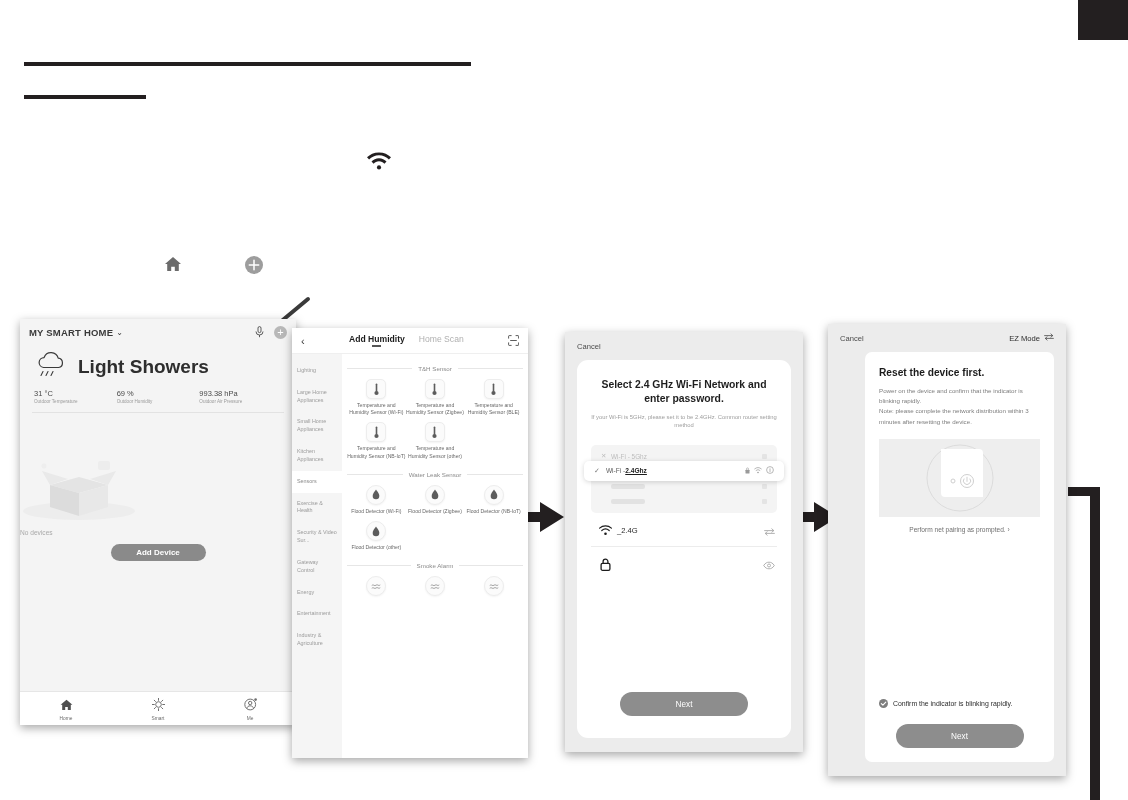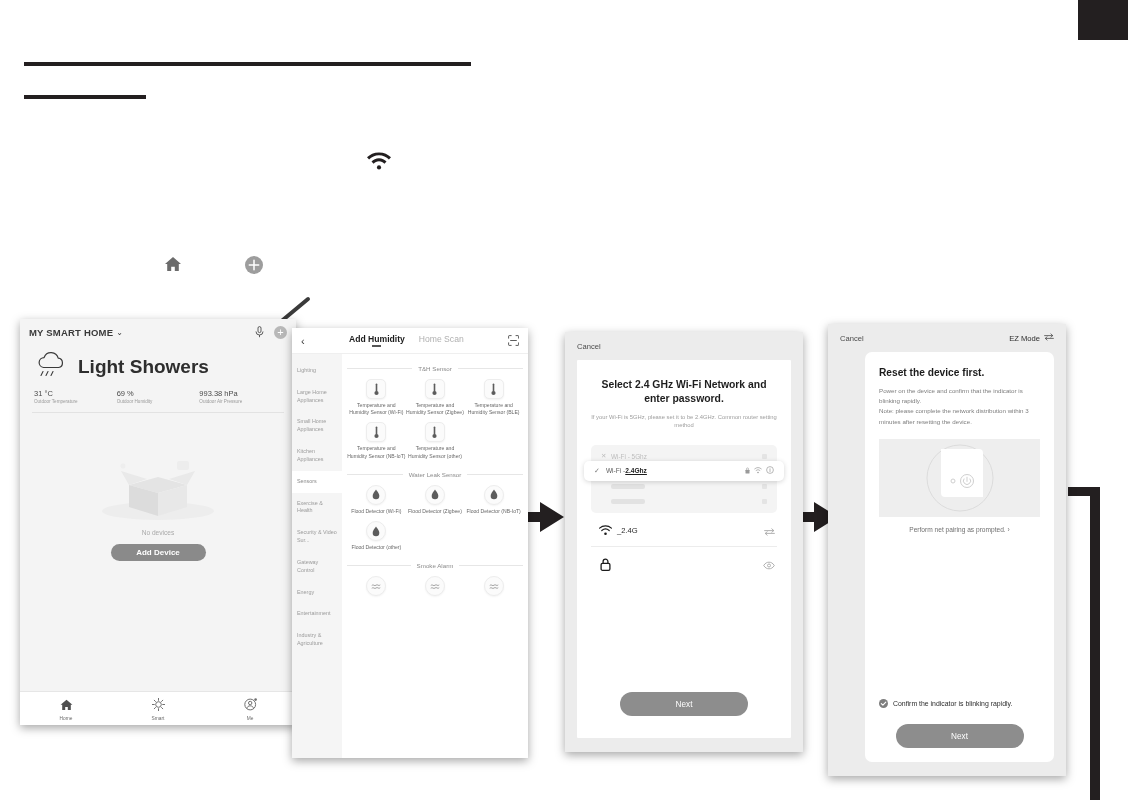--- a/index.html
+++ b/index.html
@@ -49,21 +49,21 @@
   .s1-metrics { display:flex; padding:6px 14px 8px 14px;justify-content:flex-end; }
   .s1-metric { flex:1; }
   .s1-metric .val { font-size:7.5px; color:#4a4a4a; }
   .s1-metric .lbl { font-size:4.6px; color:#9a9a9a; margin-top:1px; }
   .s1-divider { height:1px; background:#e2e2e2; margin:0 12px; }
   .s1-tabs { display:flex; align-items:flex-start; padding:7px 12px 0 12px; gap:11px; }
   .s1-tab { font-size:7.6px; color:#9b9b9b; white-space:nowrap; }
   .s1-tab.active { color:#2e2e2e; font-weight:700; }
   .s1-tab-underline { width:8px;height:1.6px;background:#555;margin:3px auto 0 auto; }
   .s1-dots { margin-left:auto; color:#8d8d8d; font-size:9px; letter-spacing:1px; }
-  .s1-empty { position:absolute; left:0; right:0; top:140px; text-align:center; }
+  .s1-empty { position:absolute; left:0; right:0; top:140px; text-align:left; }
   .s1-empty-label { font-size:6.6px; color:#a9a9a9; margin-top:4px; }
   .s1-add-btn {
     margin:8px auto 0 auto; width:95px; height:17px; border-radius:10px;
     background:#8a8a8a; color:#fff; font-size:8px; font-weight:700;
     display:flex; align-items:center; justify-content:center;
   }
   .s1-nav {
     position:absolute; left:0; right:0; bottom:0; height:34px;
     background:#fff; border-top:1px solid #e6e6e6;
     display:flex; align-items:center;
@@ -101,21 +101,21 @@
     box-shadow:0 1px 2px rgba(0,0,0,.05);
   }
   .s2-tile.round { border-radius:50%; }
   .s2-lbl { font-size:5.1px; color:#676767; line-height:1.42; }
 
   
   #screen3 { left:565px; top:332px; width:238px; height:420px; background:#ececec; }
   .s3-cancel { font-size:7.6px; color:#4a4a4a; padding:10px 0 0 12px; }
   .s3-card {
     position:absolute; left:12px; right:12px; top:28px; bottom:14px;
-    background:#fff; border-radius:1px; padding:18px 14px 0 14px;
+    background:#fff; border-radius:11px; padding:18px 14px 0 14px;
   }
   .s3-h1 { font-size:10.4px; font-weight:700; color:#1e1e1e; text-align:center; line-height:1.35; }
   .s3-sub { font-size:5.8px; color:#9d9d9d; text-align:center; margin-top:7px; line-height:1.45; }
   .s3-list { margin-top:15px; background:#f4f4f4; border-radius:5px; padding:4px 0; position:relative; }
   .s3-row { height:15px; display:flex; align-items:center; padding:0 10px; font-size:6.4px; color:#bdbdbd; }
   .s3-row .mark { width:10px; }
   .s3-row .bar { width:34px;height:5px;background:#e2e2e2;border-radius:2px; }
   .s3-row .right { margin-left:auto; width:5px;height:5px;background:#e4e4e4;border-radius:1px; }
   .s3-sel {
     position:absolute; left:-7px; right:-7px; top:16px; height:20px;

